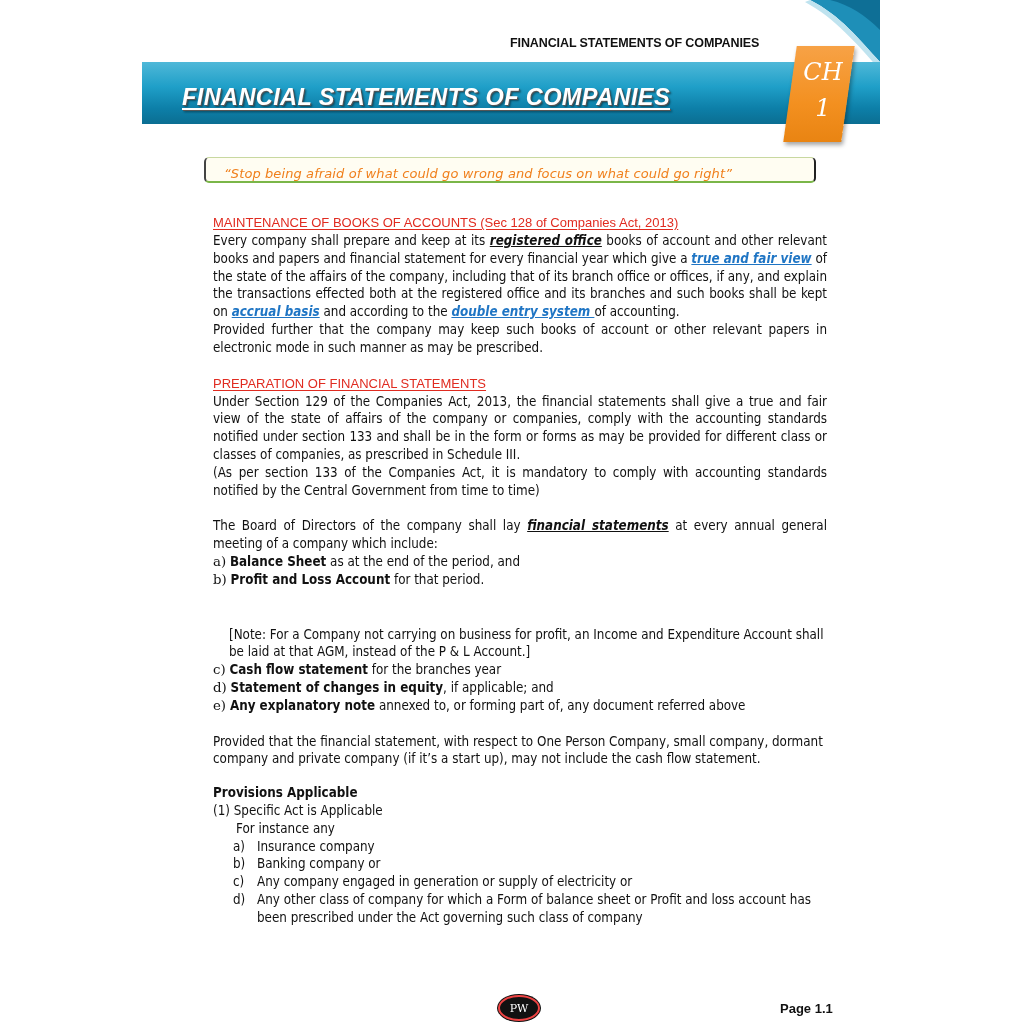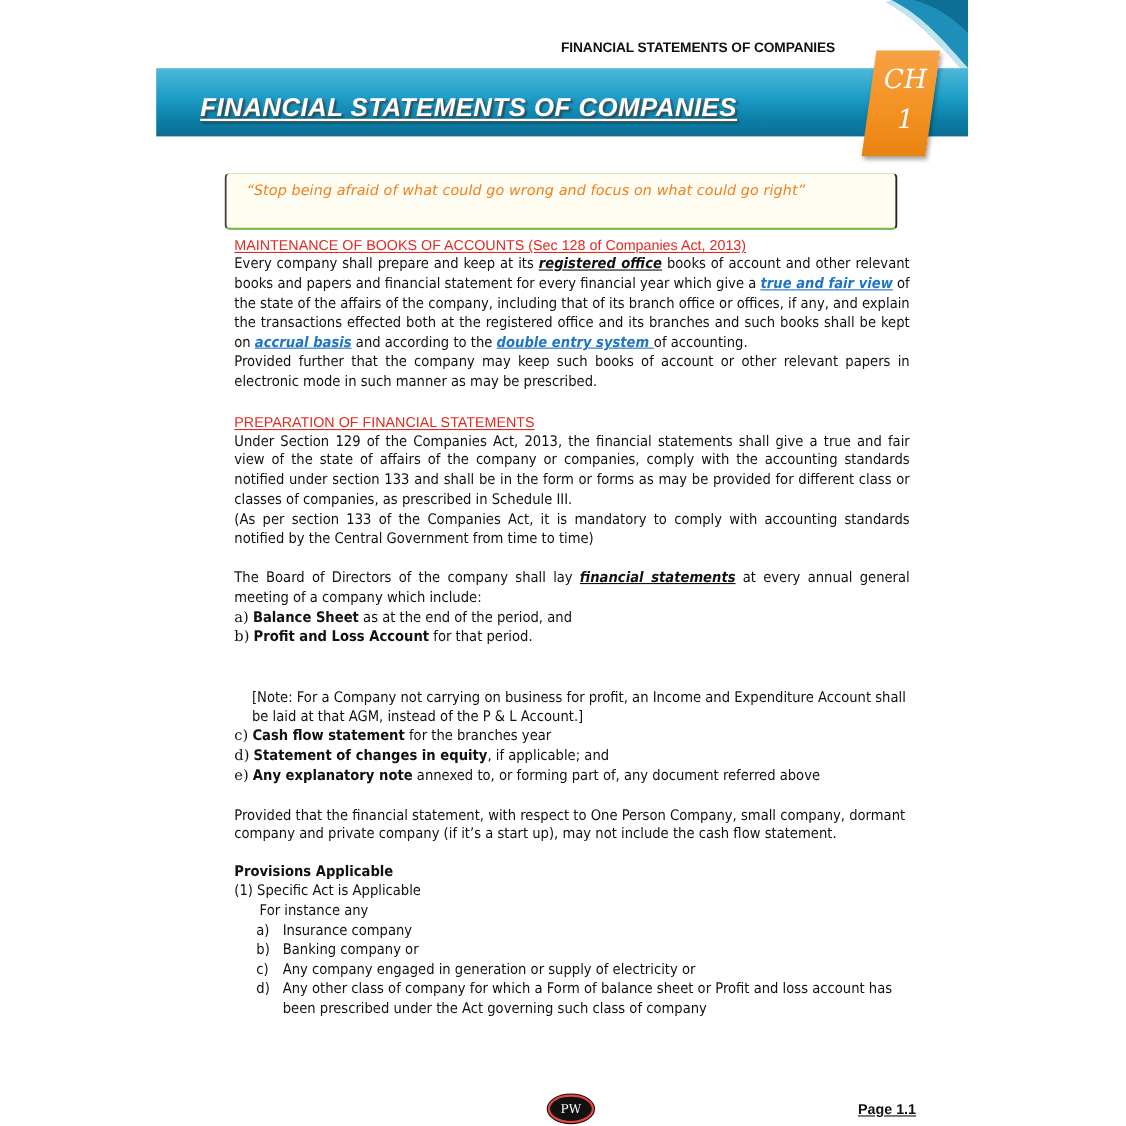--- a/index.html
+++ b/index.html
@@ -33,21 +33,21 @@
     position: absolute; left: 790px; top: 46px; width: 58px; height: 96px;
     background: linear-gradient(to bottom, #f7a246 0%, #f39020 60%, #e98412 100%);
     transform: skewX(-8deg);
     box-shadow: 2px 3px 4px rgba(0,0,0,0.35);
   }
   .ch-text {
     position: absolute; left: 800px; top: 54px; width: 46px; text-align: center;
     font-family: "DejaVu Serif", serif; font-style: italic; color: #fff; font-size: 24px; line-height: 36px;
   }
   .quote-box {
-    position: absolute; left: 204px; top: 157px; width: 612px; height: 52px;
+    position: absolute; left: 204px; top: 157px; width: 612px; height: 26px;
     background: #fffdf2; border: 1px solid #c8d8a0; border-bottom: 2px solid #7ab648;
     border-left: 2px solid #444; border-right: 2px solid #222; border-radius: 5px;
     box-sizing: border-box;
   }
   .quote-text {
     position: absolute; left: 18px; top: 8px;
     font-family: "DejaVu Sans", sans-serif; font-style: italic; font-size: 13px; color: #f07f1b;
     white-space: nowrap; letter-spacing: 0.1px;
   }
   .content {
@@ -71,21 +71,21 @@
   .sub-item { display: flex; }
   .sub-item .lbl { width: 24px; flex: none; }
   .footer-logo {
     position: absolute; left: 498px; top: 995px; width: 42px; height: 26px; border-radius: 50%;
     background: #111; border: 2px solid #ef4444; box-shadow: 0 0 0 1px #111;
     color: #fff; font-family: "DejaVu Serif", serif; font-size: 11px; font-weight: normal;
     display: flex; align-items: center; justify-content: center; box-sizing: border-box;
   }
   .page-num {
     position: absolute; left: 780px; top: 1001px;
-    font-family: "Liberation Sans", sans-serif; font-weight: bold; font-size: 13px; color: #111; text-decoration: underline;
+    font-family: "Liberation Sans", sans-serif; font-weight: bold; font-size: 13px; color: #111;
   }
 </style>
 </head>
 <body>
 
 <div class="corner">
   <svg width="80" height="70" viewBox="0 0 80 70">
     <path d="M10,0 L80,0 L80,62 C60,40 40,15 10,0 Z" fill="#1e8fb8"></path>
     <path d="M30,0 L80,0 L80,30 C65,15 50,5 30,0 Z" fill="#0e6f96"></path>
     <path d="M10,0 C40,15 60,40 80,62 L80,70 C58,45 35,18 5,2 Z" fill="#bfe3ef"></path>

